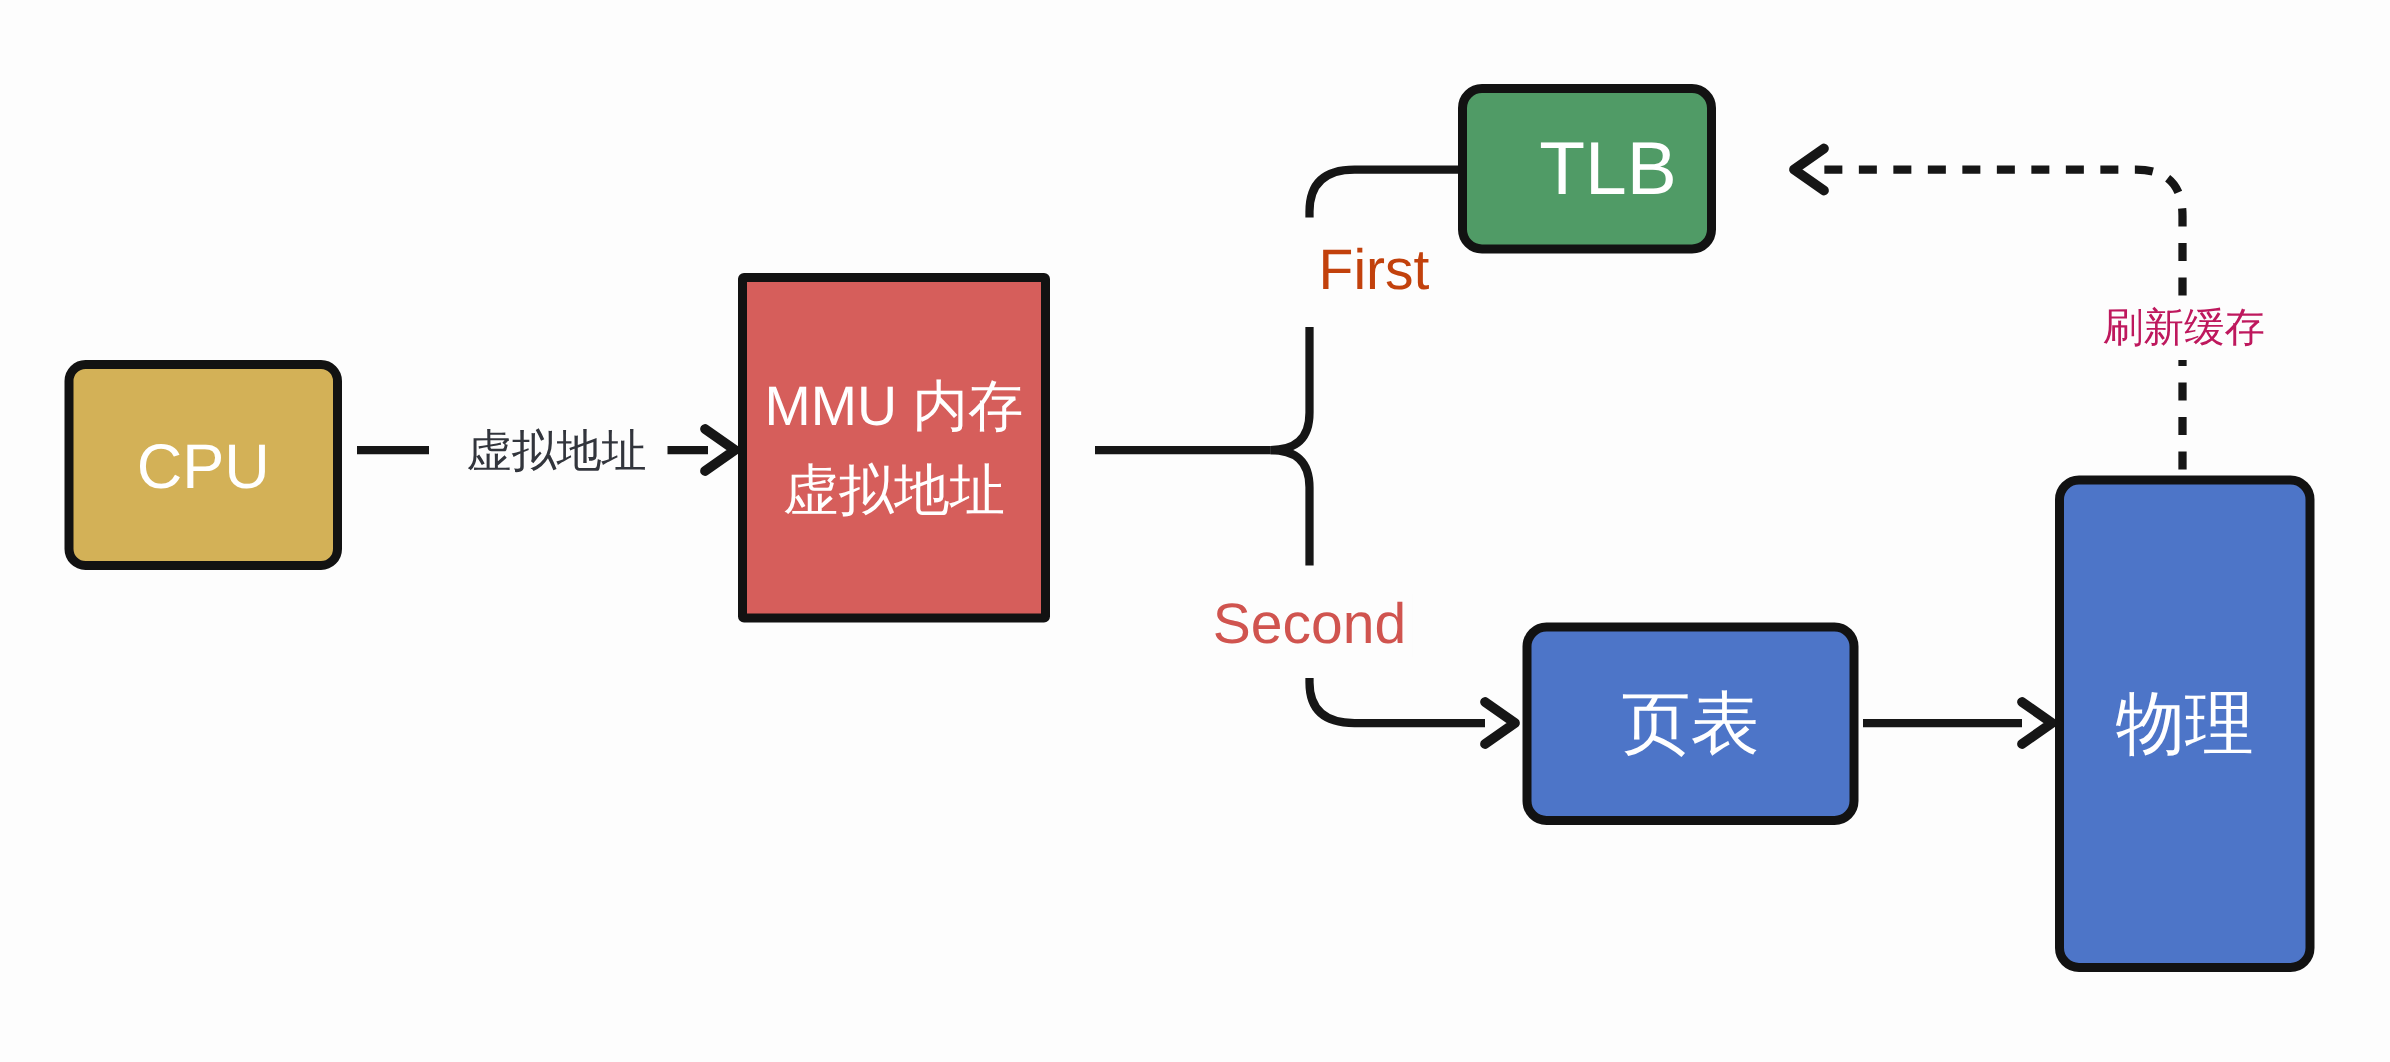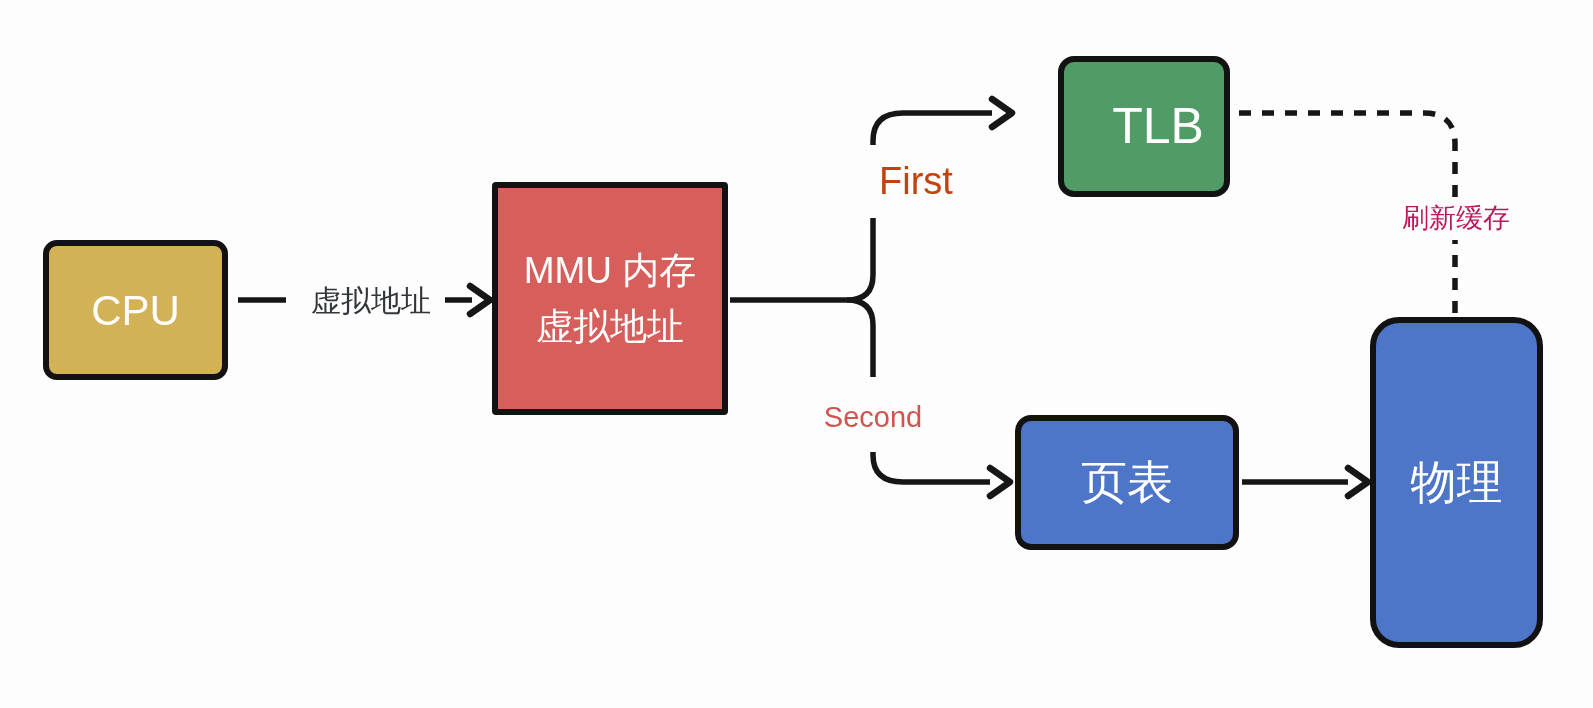--- a/index.html
+++ b/index.html
@@ -19,35 +19,35 @@
 
   .node {
     position: absolute;
     border: 6px solid #121212;
     display: flex; align-items: center; justify-content: center;
     color: #ffffff;
     text-align: center;
     line-height: 1.5;
   }
   .node-cpu  { left: 43px;  top: 240px; width: 185px; height: 140px; border-radius: 14px; font-size: 42px; }
-  .node-mmu  { left: 492px; top: 182px; width: 236px; height: 233px; border-radius: 4px;  font-size: 37px; }
-  .node-tlb  { left: 1058px; top: 56px;  width: 172px; height: 141px; border-radius: 16px; font-size: 50px; padding-left: 28px; }
+  .node-mmu  { left: 492px; top: 182px; width: 208px; height: 233px; border-radius: 4px;  font-size: 37px; }
+  .node-tlb  { left: 972px; top: 56px;  width: 172px; height: 113px; border-radius: 16px; font-size: 50px; padding-left: 28px; }
   .node-pt   { left: 1015px; top: 415px; width: 224px; height: 135px; border-radius: 16px; font-size: 46px; }
-  .node-phys { left: 1370px; top: 317px; width: 173px; height: 331px; border-radius: 29px; font-size: 46px; line-height: 1.6; }
+  .node-phys { left: 1370px; top: 317px; width: 173px; height: 331px; border-radius: 16px; font-size: 46px; line-height: 1.6; }
 
   .edge-label {
     position: absolute;
     transform: translate(-50%, -50%);
     white-space: nowrap;
     background: #fdfdfd;
     padding: 0 4px;
   }
   .lbl-vaddr   { left: 371px;  top: 301px; font-size: 30px; font-weight: 500; }
   .lbl-first   { left: 874px;  top: 181px; font-size: 38px; font-weight: 500; }
-  .lbl-second  { left: 873px;  top: 417px; font-size: 29px; font-weight: 500; }
+  .lbl-second  { left: 873px;  top: 417px; font-size: 38px; font-weight: 500; }
   .lbl-refresh { left: 1456px; top: 218px; font-size: 27px; font-weight: 500; }
 </style>
 </head>
 <body>
 
 <div id="canvas" style="background: rgb(253, 253, 253);">
 
   <svg class="wires" viewBox="0 0 1593 708" style="stroke: rgb(22, 22, 22);">
 
     <g>

